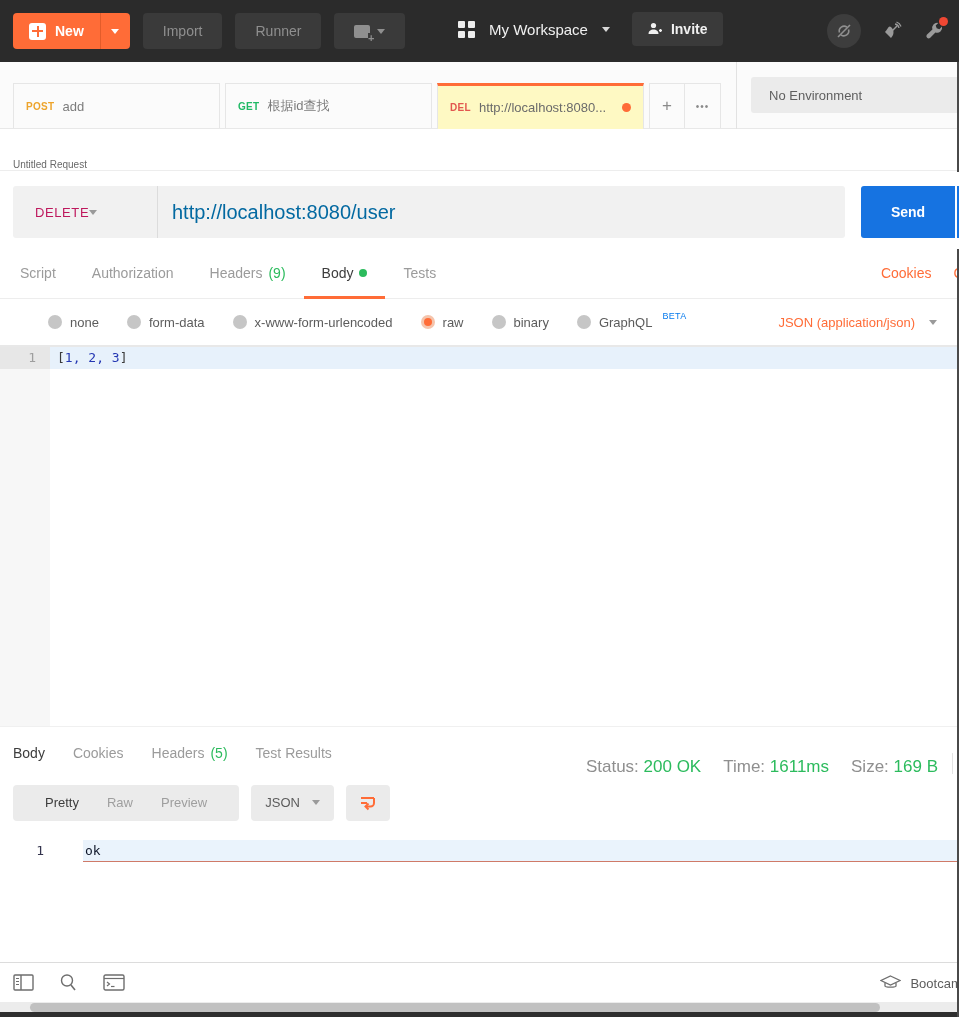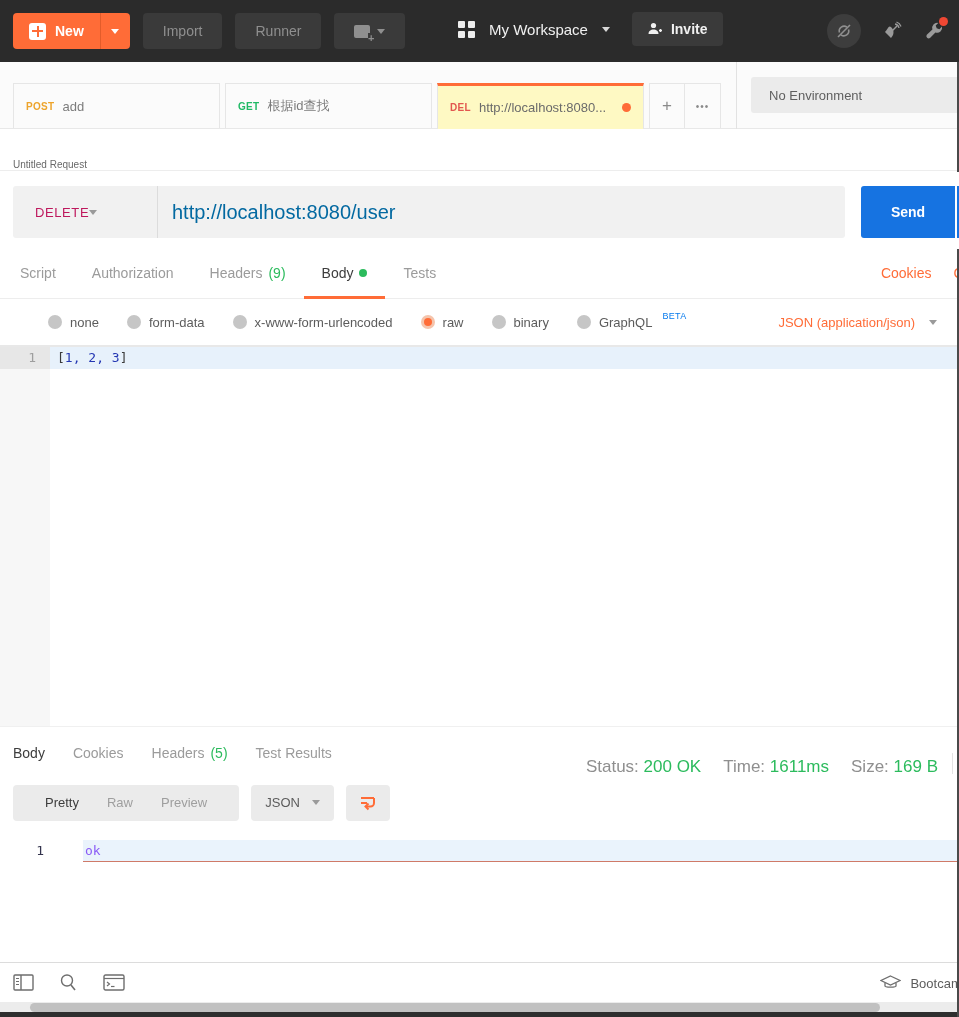--- a/index.html
+++ b/index.html
@@ -132,21 +132,21 @@
              padding:0 14px; font-size:13px; color:#5c5c5c; cursor:pointer; }
   .wrap-box { height:36px; width:44px; background:#ebebeb; border-radius:4px; border:none; cursor:pointer;
               display:flex; align-items:center; justify-content:center; }
 
   .resp-body { position:absolute; top:836px; left:0; width:959px; height:126px; background:#fff; }
   .resp-line-hl { position:absolute; left:83px; right:0; top:4px; height:22px; background:#eaf3fc;
                   border-bottom:1px solid #cf7a68; }
   .resp-ln { position:absolute; left:0; top:4px; width:50px; height:22px; line-height:22px; text-align:right;
              padding-right:6px; font-family:"DejaVu Sans Mono", monospace; font-size:13px; color:#33334d; }
   .resp-text { position:absolute; left:85px; top:4px; height:22px; line-height:22px;
-               font-family:"DejaVu Sans Mono", monospace; font-size:13px; color:#8b5cf6; }
+               font-family:"DejaVu Sans Mono", monospace; font-size:13px; color:#0f172a; }
 
   
   .footer { position:absolute; top:962px; left:0; width:959px; height:40px; background:#fff;
             border-top:1px solid #dcdcdc; display:flex; align-items:center; padding-left:13px; gap:25px; }
   .ft-btn { background:none; border:none; cursor:pointer; display:flex; align-items:center; padding:0; }
   .bootcamp { position:absolute; right:-10px; top:0; height:40px; display:flex; align-items:center; gap:9px;
               font-size:13px; color:#5c5c5c; cursor:pointer; white-space:nowrap; }
   .hscroll { position:absolute; top:1002px; left:0; width:959px; height:10px; background:#ececec; }
   .hthumb { position:absolute; left:30px; top:0.5px; width:850px; height:9px; background:#c1c1c1; border-radius:5px; cursor:grab; }
   .bottom-strip { position:absolute; top:1012px; left:0; width:959px; height:5px; background:#2e2e2e; }

